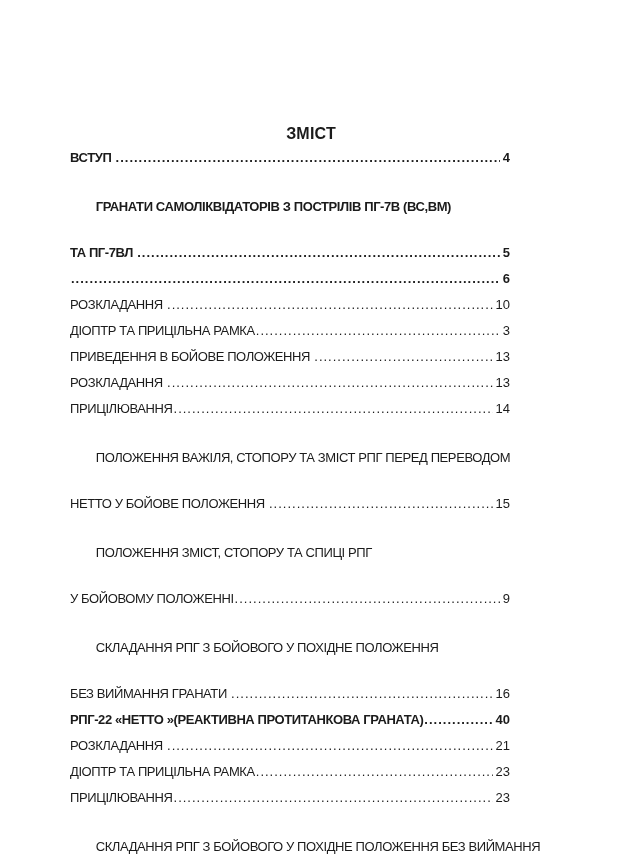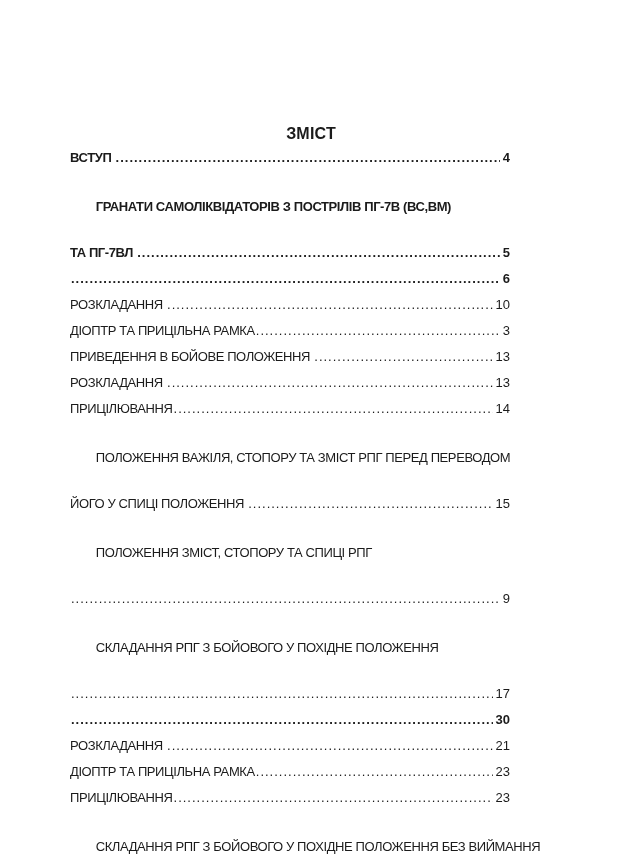--- a/index.html
+++ b/index.html
@@ -125,50 +125,53 @@
         <span class="dots">................................................................................................................................................................................................................</span>
         <span class="pg">14</span>
       </div>
     </div>
 
     <div class="entry">
       <div class="line">
         <span class="t">ПОЛОЖЕННЯ ВАЖІЛЯ, СТОПОРУ ТА ЗМІСТ РПГ ПЕРЕД ПЕРЕВОДОМ</span>
       </div>
       <div class="line last">
-        <span class="t">ЙОГО У СПИЦІ ПОЛОЖЕННЯ </span>
+        <span class="t">НЕТТО У БОЙОВЕ ПОЛОЖЕННЯ </span>
         <span class="dots">................................................................................................................................................................................................................</span>
         <span class="pg">15</span>
       </div>
     </div>
 
     <div class="entry">
       <div class="line">
         <span class="t">ПОЛОЖЕННЯ ЗМІСТ, СТОПОРУ ТА СПИЦІ РПГ</span>
       </div>
       <div class="line last">
+        <span class="t">У БОЙОВОМУ ПОЛОЖЕННІ</span>
         <span class="dots">................................................................................................................................................................................................................</span>
         <span class="pg">9</span>
       </div>
     </div>
 
     <div class="entry">
       <div class="line">
         <span class="t">СКЛАДАННЯ РПГ З БОЙОВОГО У ПОХІДНЕ ПОЛОЖЕННЯ</span>
       </div>
       <div class="line last">
-        <span class="dots">................................................................................................................................................................................................................</span>
-        <span class="pg">17</span>
-      </div>
-    </div>
-
-    <div class="entry b">
-      <div class="line last">
-        <span class="dots">................................................................................................................................................................................................................</span>
-        <span class="pg">30</span>
+        <span class="t">БЕЗ ВИЙМАННЯ ГРАНАТИ </span>
+        <span class="dots">................................................................................................................................................................................................................</span>
+        <span class="pg">16</span>
+      </div>
+    </div>
+
+    <div class="entry b">
+      <div class="line last">
+        <span class="t">РПГ-22 «НЕТТО »(РЕАКТИВНА ПРОТИТАНКОВА ГРАНАТА)</span>
+        <span class="dots">................................................................................................................................................................................................................</span>
+        <span class="pg">40</span>
       </div>
     </div>
 
     <div class="entry">
       <div class="line last">
         <span class="t">РОЗКЛАДАННЯ </span>
         <span class="dots">................................................................................................................................................................................................................</span>
         <span class="pg">21</span>
       </div>
     </div>

